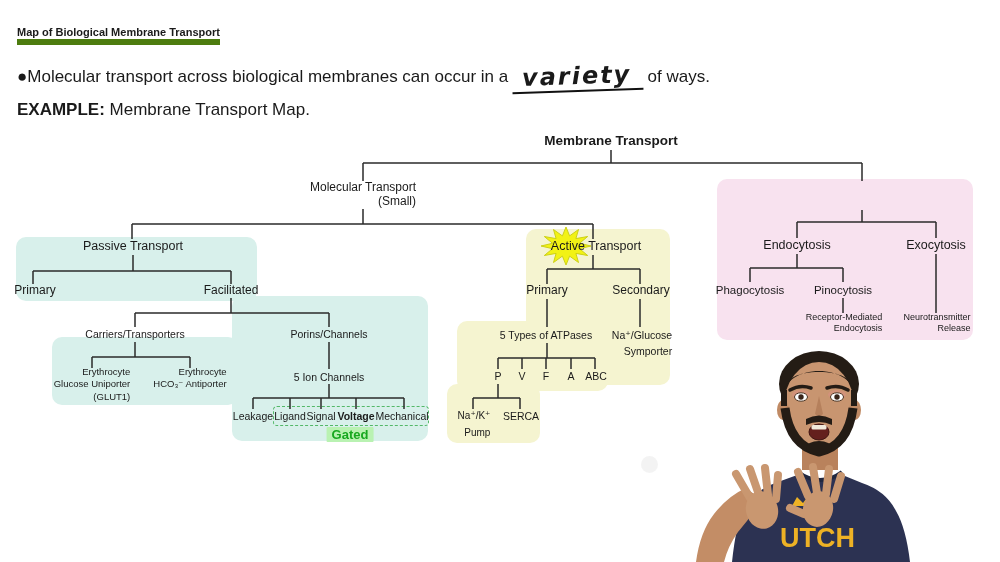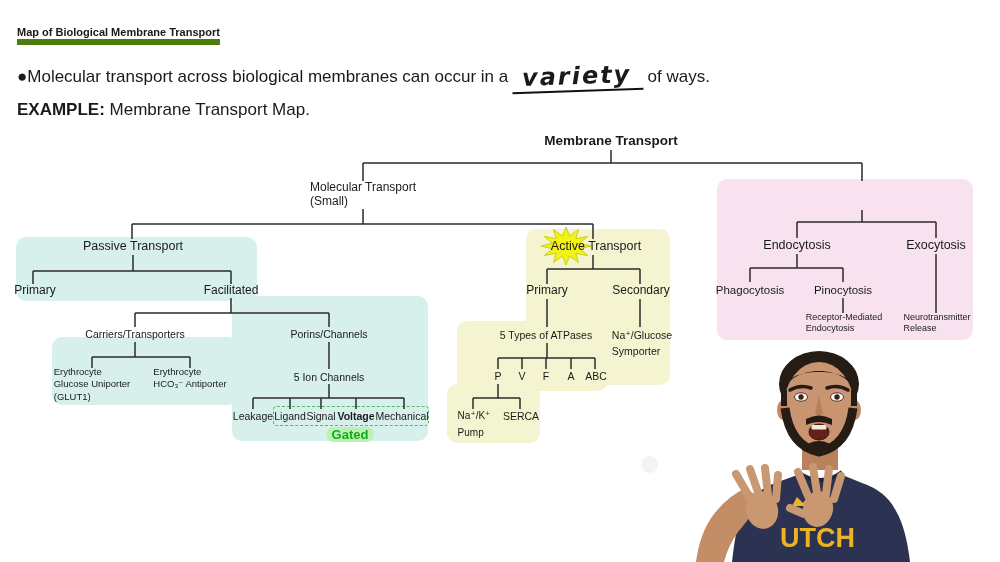--- a/index.html
+++ b/index.html
@@ -20,36 +20,36 @@
   
   .hl { position:absolute; border-radius:10px; z-index:1; }
   .hl.teal   { background:#d8f0eb; }
   .hl.yellow { background:#f5f4d0; }
   .hl.pink   { background:#f8e2ef; }
 
   
   .connectors { position:absolute; left:0; top:0; z-index:3; }
 
   
-  .node { position:absolute; transform:translateX(-50%); text-align:left;
+  .node { position:absolute; transform:translateX(-50%); text-align:right;
           white-space:nowrap; z-index:5; line-height:1.15; }
   .fs13b { font-size:13.5px; font-weight:bold; }
   .fs12  { font-size:12px; }
   .fs125 { font-size:12.5px; }
   .fs115 { font-size:11.5px; }
   .fs105 { font-size:10.5px; }
   .fs10  { font-size:10px; }
   .fs95  { font-size:9.5px; line-height:1.3; }
   .fs9   { font-size:9px; line-height:1.25; }
   .it { font-style:italic; }
 
   .dashedbox { position:absolute; left:273px; top:406px; width:156px; height:20px;
                border:1.5px dashed #53b868; border-radius:4px; z-index:2; }
   .gated { background:#b9f2b2; color:#17a81f; font-weight:bold; font-size:13px;
-           padding:0 5px; border-radius:7px; }
+           padding:0 5px; border-radius:1px; }
 
   .starburst { position:absolute; left:540px; top:226px; z-index:4; }
   .watermark { position:absolute; left:641px; top:456px; width:17px; height:17px;
                border-radius:50%; background:#e9e9e9; opacity:.55; z-index:0; }
   .instructor { position:absolute; left:680px; top:348px; z-index:6; }
 </style>
 </head>
 <body>
 
 <div class="stage">

